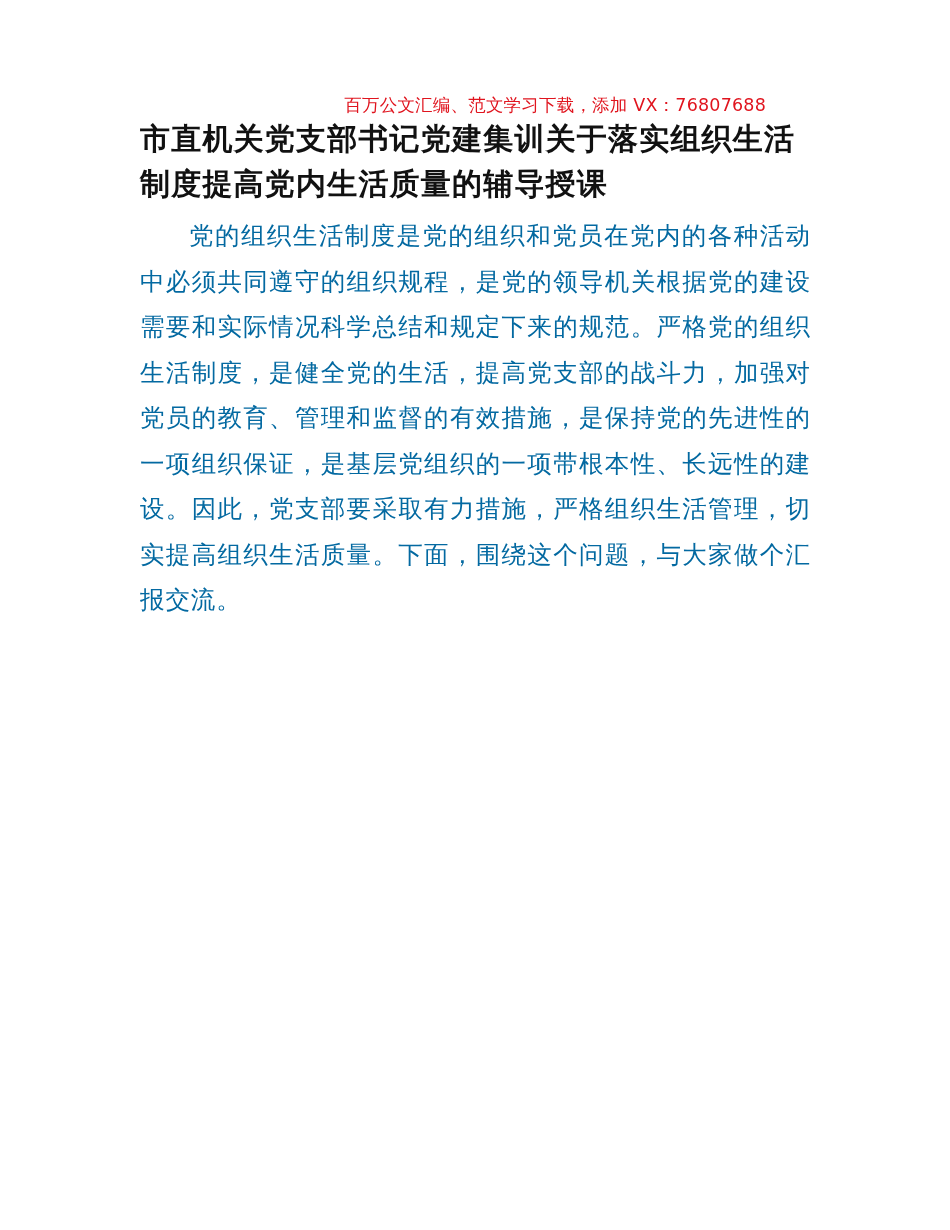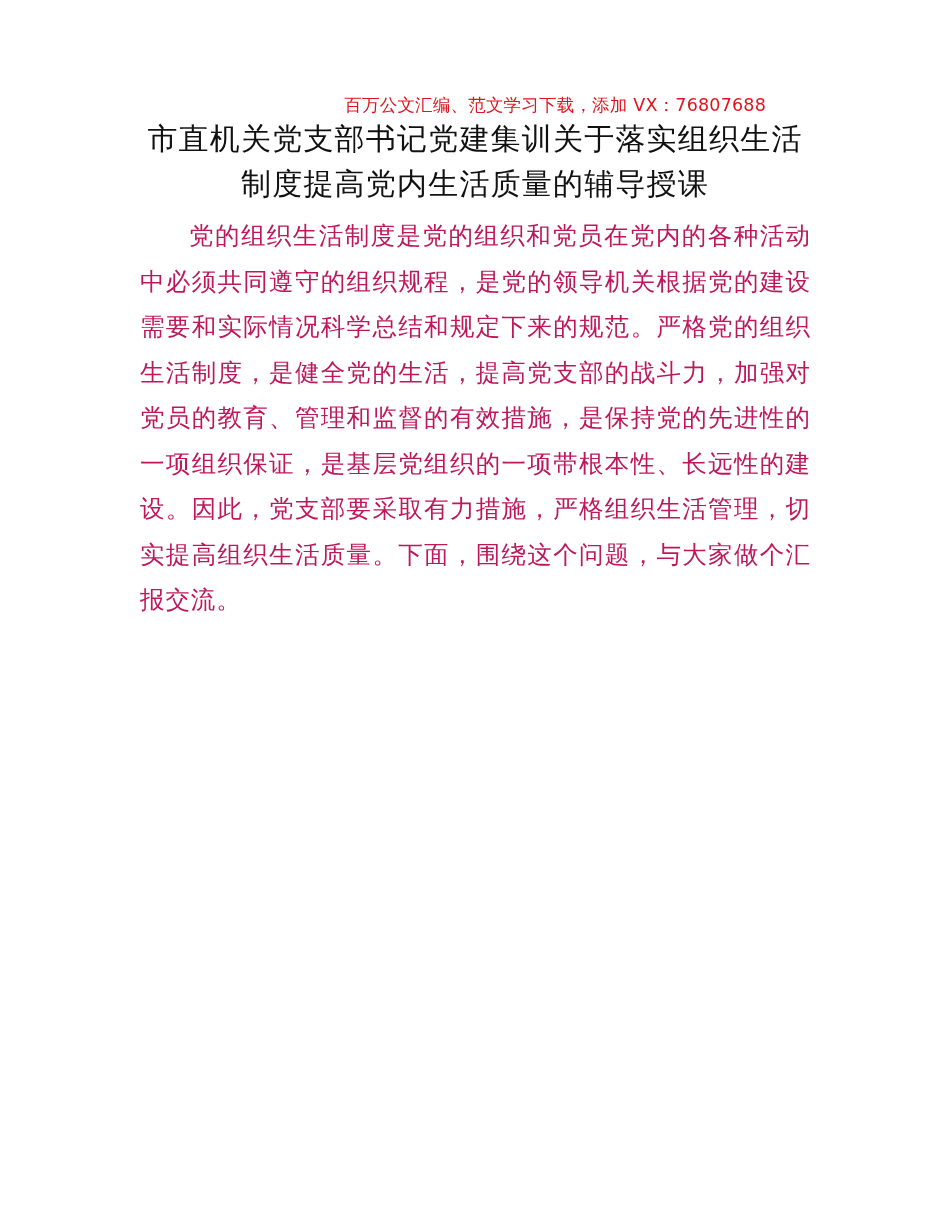--- a/index.html
+++ b/index.html
@@ -32,33 +32,34 @@
     line-height: 26px;
     color: #e0141e;
     letter-spacing: 0.2px;
     margin-top: 35px;
   }
   .doc-title {
     position: absolute;
     top: 116px;
     left: 140px;
     width: 670px;
-    text-align: center;
+    text-align: left;
     font-size: 30px;
     line-height: 45px;
     color: #111111;
     letter-spacing: 1.2px;
+    font-weight: bold;
   }
   .body-text {
     position: absolute;
     left: 140px;
     width: 671px;
     font-size: 24.5px;
     line-height: 45.5px;
-    color: #be185d;
+    color: #0369a1;
     letter-spacing: 0.9px;
     text-align: justify;
     text-justify: inter-character;
     word-break: break-all;
   }
   .para {
     margin: 0;
     text-indent: 49px;
   }
   .heading {

